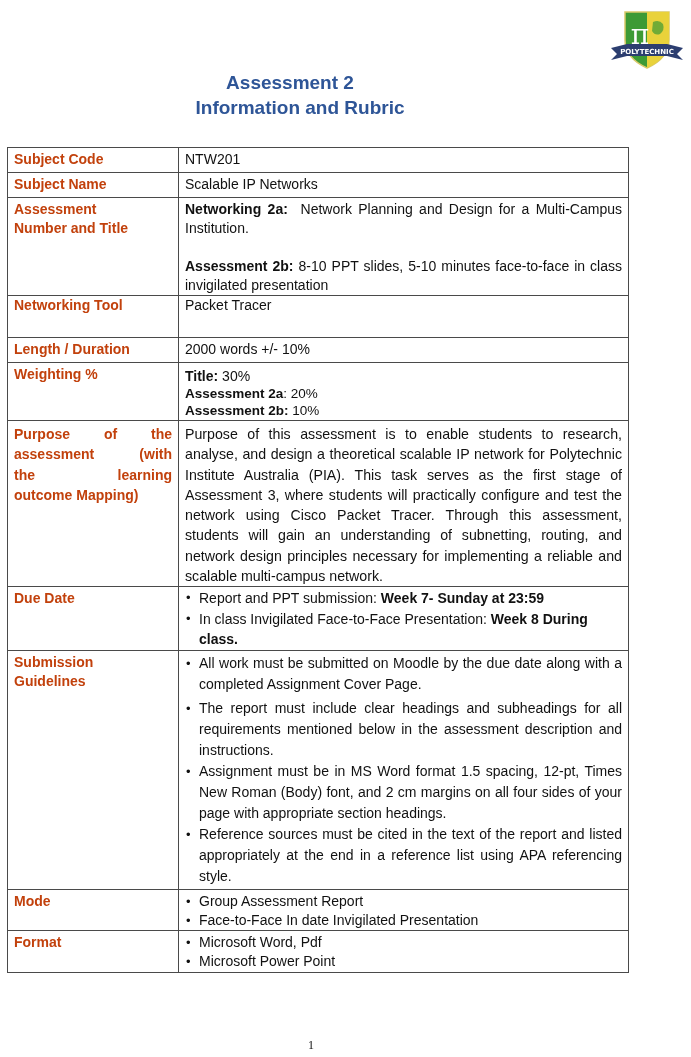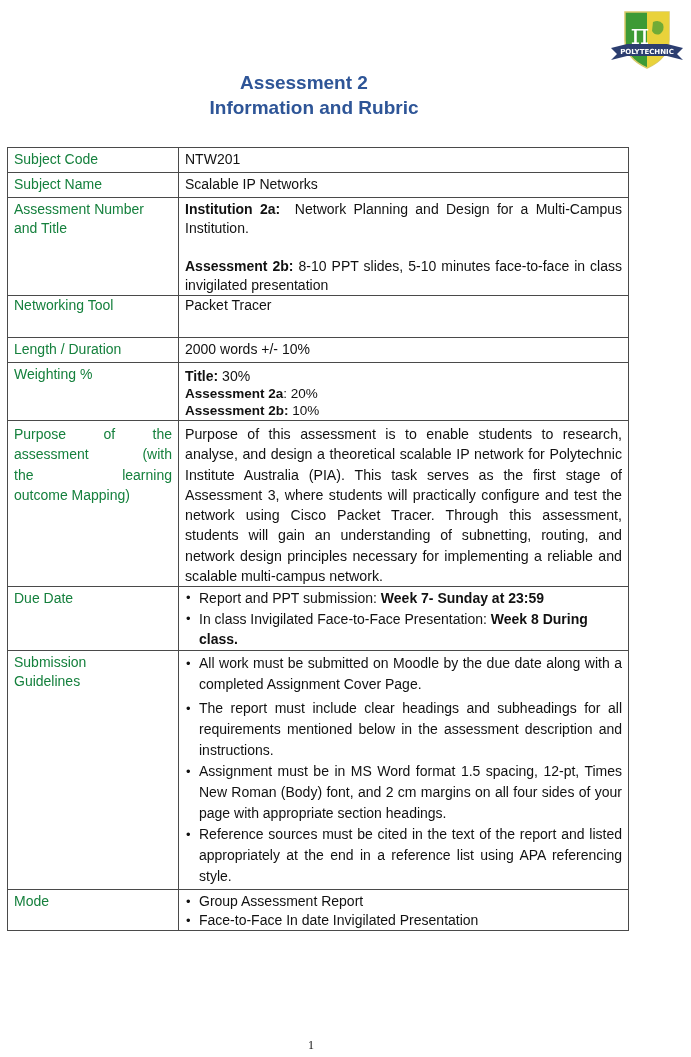--- a/index.html
+++ b/index.html
@@ -2,37 +2,37 @@
 <html><head>
 <meta charset="utf-8">
 <style>
   * { box-sizing: border-box; margin: 0; padding: 0; }
   html, body { width: 691px; height: 1057px; background: #ffffff; overflow: hidden; }
   body { position: relative; font-family: "Liberation Sans", sans-serif; color: #111; }
 
   .logo { position: absolute; left: 607px; top: 6px; width: 80px; height: 66px; }
 
   .title {
-    position: absolute; left: 14px; top: 70px; width: 600px;
+    position: absolute; left: 0; top: 70px; width: 600px;
     text-align: center; color: #2e5597; font-weight: bold;
     font-size: 19px; line-height: 25px;
   }
   .title .l1 { display: block; padding-right: 20px; }
   .title .l2 { display: block; }
 
   table.info {
     position: absolute; left: 7px; top: 147px; width: 622px;
     border-collapse: collapse; table-layout: fixed;
   }
   table.info td {
     border: 1.5px solid #4a4a4a; vertical-align: top;
     font-size: 14px; line-height: 19px;
   }
   td.lab {
-    width: 171px; color: #15803d; font-weight: normal; font-size: 15.5px;
+    width: 171px; color: #c2410c; font-weight: bold; font-size: 15.5px;
     padding: 2px 6px 0 6px;
   }
   td.val { padding: 2px 6px 0 6px; }
   td.vmid { vertical-align: middle; }
   .justify { text-align: justify; }
   .justify-last { text-align: justify; text-align-last: justify; }
 
   ul.bul { list-style: none; }
   ul.bul li { position: relative; padding-left: 14px; }
   ul.bul li::before {
@@ -72,21 +72,21 @@
     <td class="val">NTW201</td>
   </tr>
   <tr style="height:25px">
     <td class="lab">Subject Name</td>
     <td class="val">Scalable IP Networks</td>
   </tr>
   <tr style="height:98px">
     <td class="lab vmid" style="padding-right:30px">Assessment Number and Title</td>
     <td class="val big">
       <div class="justify">
-        <span class="b">Institution 2a:</span>&nbsp;
+        <span class="b">Networking 2a:</span>&nbsp;
         <span>Network Planning and Design for a Multi-Campus Institution.</span>
       </div>
       <div style="height:19px"></div>
       <div class="justify">
         <span class="b">Assessment 2b:</span>
         <span>8-10 PPT slides, 5-10 minutes face-to-face in class invigilated presentation</span>
       </div>
     </td>
   </tr>
   <tr style="height:38px">
@@ -148,16 +148,25 @@
   </tr>
   <tr style="height:41px">
     <td class="lab">Mode</td>
     <td class="val">
       <ul class="bul">
         <li>Group Assessment Report</li>
         <li>Face-to-Face In date Invigilated Presentation</li>
       </ul>
     </td>
   </tr>
+  <tr style="height:42px">
+    <td class="lab">Format</td>
+    <td class="val">
+      <ul class="bul">
+        <li>Microsoft Word, Pdf</li>
+        <li>Microsoft Power Point</li>
+      </ul>
+    </td>
+  </tr>
 </tbody>
   </table>
 
 <div class="page-num">1</div>
 
 </body></html>

